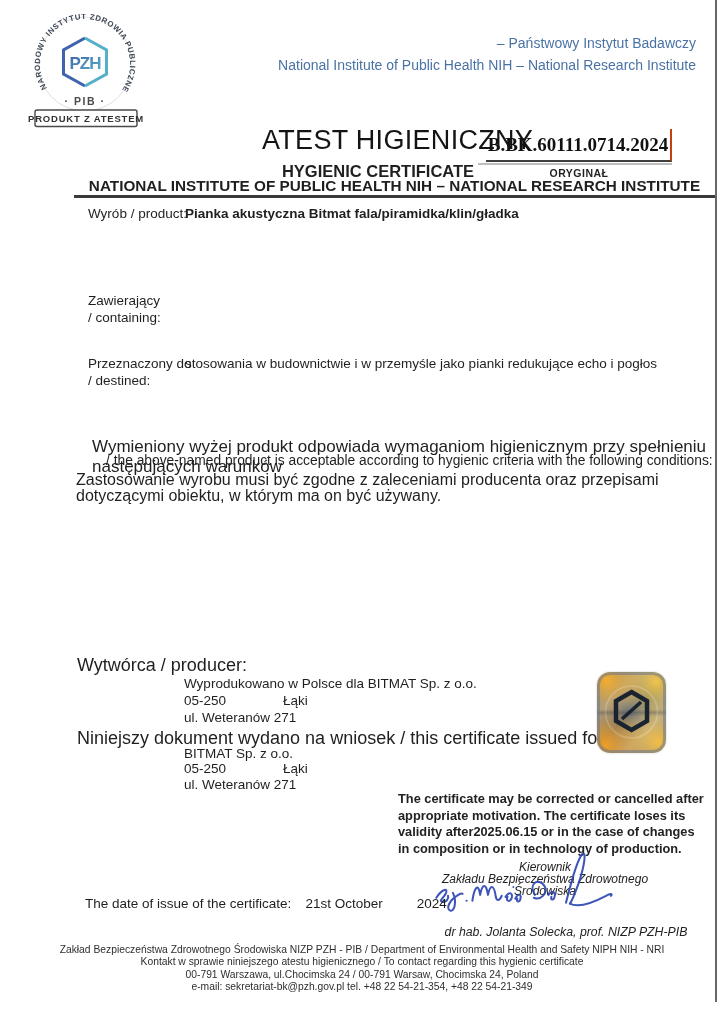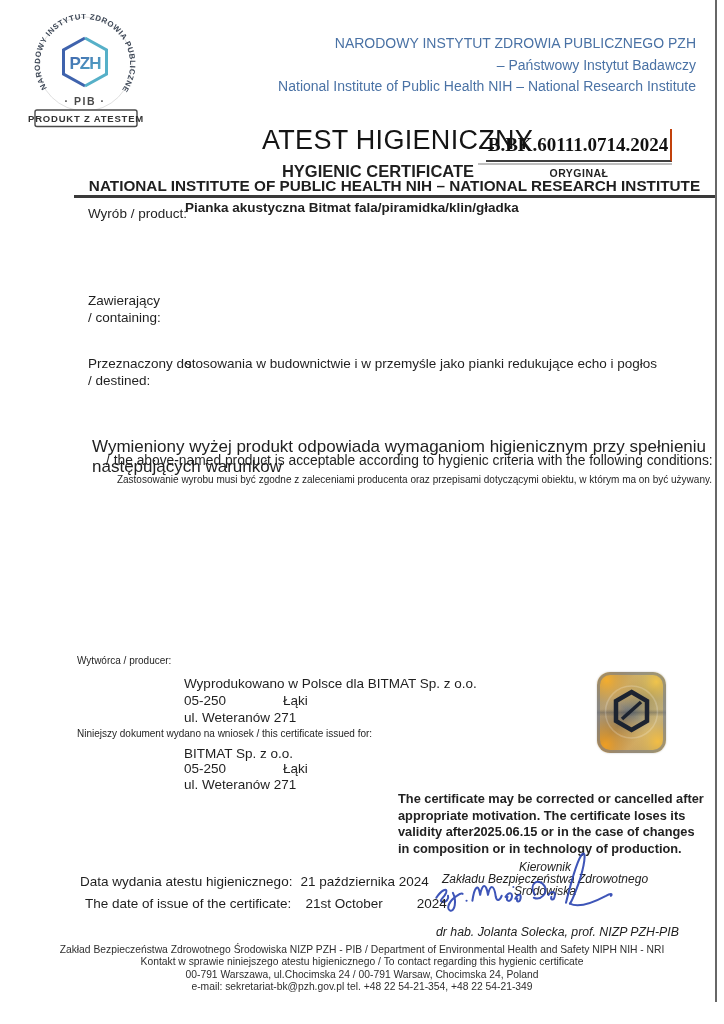--- a/index.html
+++ b/index.html
@@ -32,24 +32,24 @@
   .rule { position:absolute; left:74px; top:195px; width:641px; height:3px; background:#3a3a3a; }
 
   
   .f-label { position:absolute; left:88px; font-size:13.5px; line-height:16.5px; }
   .f-value { position:absolute; left:185px; font-size:13.5px; line-height:16.5px; }
   .bold { font-weight:bold; }
 
   
   .cond1 { position:absolute; left:92px; top:437px; width:622px; font-size:17px; }
   .cond2 { position:absolute; left:106px; top:453px; width:608px; font-size:13.8px; }
-  .cond-body { position:absolute; left:88px; top:472px; width:624px; font-size:10px; line-height:16px;text-align:right; }
+  .cond-body { position:absolute; left:76px; top:472px; width:624px; font-size:16px; line-height:16px; }
 
   
-  .sec-label { position:absolute; font-size:10px; }
+  .sec-label { position:absolute; font-size:18px; }
   .sec-line { position:absolute; font-size:13.5px; }
 
   
   .hologram { position:absolute; left:597px; top:672px; width:69px; height:81px; border-radius:13px;
     background:
       linear-gradient(180deg, rgba(0,0,0,0) 46%, rgba(40,50,70,.28) 50%, rgba(0,0,0,0) 55%),
       radial-gradient(circle at 14% 10%, rgba(250,175,40,.95), rgba(250,175,40,0) 42%),
       radial-gradient(circle at 86% 12%, rgba(255,205,70,.9), rgba(255,205,70,0) 45%),
       radial-gradient(circle at 12% 90%, rgba(245,160,30,.95), rgba(245,160,30,0) 45%),
       radial-gradient(circle at 88% 86%, rgba(255,195,60,.9), rgba(255,195,60,0) 46%),
@@ -59,21 +59,21 @@
 
   
   .disc { position:absolute; top:791px; font-weight:bold; font-size:12.8px; line-height:16.6px; color:#222; }
   .disc-pl { left:88px; width:316px; }
   .disc-en { left:398px; width:310px; }
 
   
   .role { position:absolute; left:400px; top:862px; width:290px; text-align:center;
     font-style:italic; font-size:12px; line-height:11.8px; color:#222; }
   .sig-svg { position:absolute; left:428px; top:850px; }
-  .sig-name { position:absolute; left:436px; top:925px; width:260px; text-align:left;
+  .sig-name { position:absolute; left:436px; top:925px; width:260px; text-align:center;
     font-style:italic; font-size:12.3px; color:#222; }
 
   
   .date-row { position:absolute; font-size:13.5px; }
   .date-row .v1 { margin-left:8px; }
   .date-row .v2 { margin-left:14px; }
   .date-row .v3 { margin-left:34px; }
 
   
   .footer { position:absolute; left:0; top:944px; width:724px; text-align:center;
@@ -100,34 +100,33 @@
       </defs>
       <path d="M71,24 L49.5,36 L49.5,60 L71,72" fill="none" stroke="#3f63ad" stroke-width="3"></path>
       <path d="M71,24 L92.5,36 L92.5,60 L71,72" fill="none" stroke="#56b0c8" stroke-width="3"></path>
       <text x="71" y="54.5" text-anchor="middle" font-size="17" font-weight="bold" letter-spacing="-1" fill="url(#pzhGrad)" font-family="Liberation Sans, sans-serif">PZH</text>
       <rect x="21" y="96" width="102" height="16.5" rx="2" fill="#ffffff" stroke="#4a4a4a" stroke-width="1.4"></rect>
       <text x="72" y="108" text-anchor="middle" font-size="9.5" font-weight="bold" letter-spacing="0.8" fill="#333" font-family="Liberation Sans, sans-serif">PRODUKT Z ATESTEM</text>
     </svg>
   </div>
 
   <div class="letterhead">
-    <div>NARODOWY INSTYTUT ZDROWIA PUBLICZNEGO PZH</div>
     <div>– Państwowy Instytut Badawczy</div>
     <div>National Institute of Public Health NIH – National Research Institute</div>
   </div>
 
   <div class="title-pl">ATEST HIGIENICZNY</div>
   <div class="cert-box">B.BK.60111.0714.2024</div>
   <div class="original">ORYGINAŁ</div>
   <div class="title-en">HYGIENIC CERTIFICATE</div>
   <div class="title-inst">NATIONAL INSTITUTE OF PUBLIC HEALTH NIH – NATIONAL RESEARCH INSTITUTE</div>
   <div class="rule"></div>
 
   <div class="f-label" style="top:206px">Wyrób / product:</div>
-  <div class="f-value bold" style="top:200px">Pianka akustyczna Bitmat fala/piramidka/klin/gładka</div>
+  <div class="f-value bold" style="top:206px">Pianka akustyczna Bitmat fala/piramidka/klin/gładka</div>
 
   <div class="f-label" style="top:293px">
     <span style="display:block">Zawierający</span>
     <span style="display:block">/ containing:</span>
   </div>
 
   <div class="f-label" style="top:356px">
     <span style="display:block">Przeznaczony do</span>
     <span style="display:block">/ destined:</span>
   </div>
@@ -173,23 +172,20 @@
       <path d="M78,48 C82,42 86,44 84,50 C82,54 78,52 80,48 M88,50 C91,44 95,45 93,51 C92,54 89,53 90,50"></path>
       <circle cx="86" cy="38" r="1" fill="#2e47b2" stroke="none"></circle>
       <path d="M108,46 C101,34 112,28 118,37 C122,44 114,52 107,49"></path>
       <path d="M122,46 C126,41 130,43 128,49 C127,52 124,51 125,48"></path>
       <path d="M140,54 C144,38 152,8 157,4 C161,1 159,16 153,34 C149,45 146,53 144,55"></path>
       <path d="M144,55 C152,59 166,55 181,47 C186,44 188,45 186,47"></path>
     </g>
   </svg>
   <div class="sig-name">dr hab. Jolanta Solecka, prof. NIZP PZH-PIB</div>
 
-  <div class="date-row" style="left:80px;top:874px">
-    <span>Data wydania atestu higienicznego:</span><span class="v1">21 października 2024</span>
-  </div>
   <div class="date-row" style="left:85px;top:896px">
     <span>The date of issue of the certificate:</span><span class="v2">21st October</span><span class="v3">2024</span>
   </div>
 
   <div class="footer">
     <div>Zakład Bezpieczeństwa Zdrowotnego Środowiska NIZP PZH - PIB / Department of Environmental Health and Safety NIPH NIH - NRI</div>
     <div>Kontakt w sprawie niniejszego atestu higienicznego / To contact regarding this hygienic certificate</div>
     <div>00-791 Warszawa, ul.Chocimska 24 / 00-791 Warsaw, Chocimska 24, Poland</div>
     <div>e-mail: sekretariat-bk@pzh.gov.pl  tel. +48 22 54-21-354,  +48 22 54-21-349</div>
   </div>

